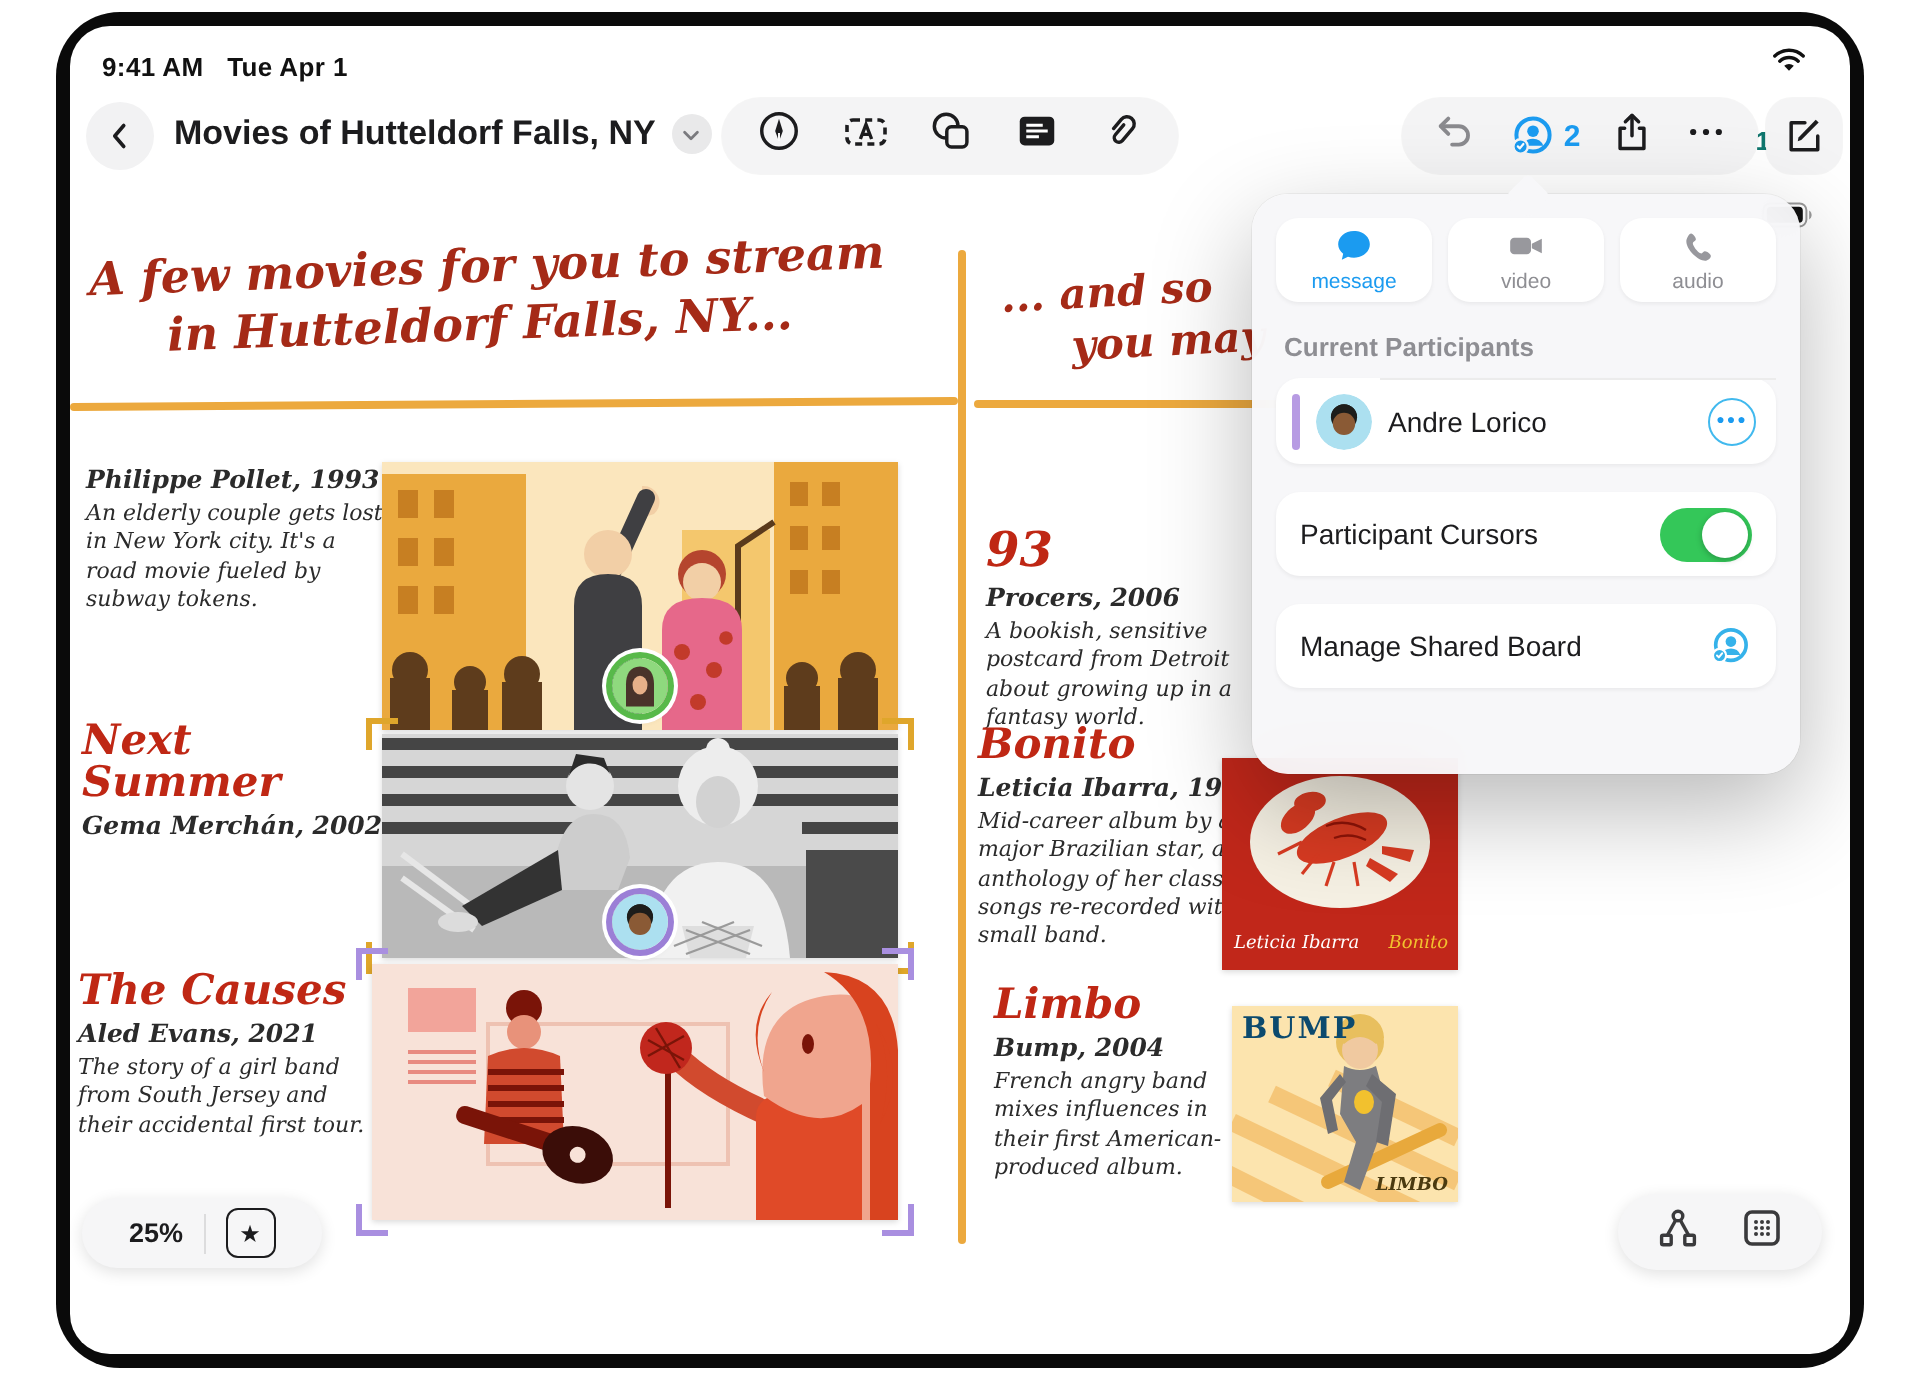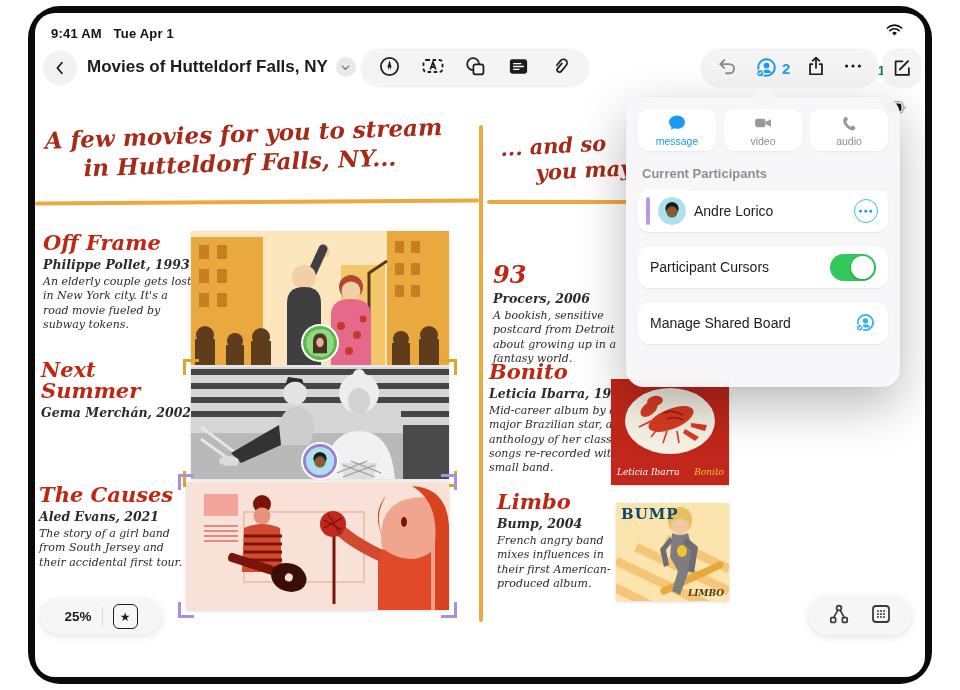--- a/index.html
+++ b/index.html
@@ -195,21 +195,20 @@
      <div class="hand headline hl-right">
        <div class="l1">... and so</div>
        <div class="l2">you may</div>
      </div>
 
      <div class="oline" style="left:0;top:187px;width:444px;height:4px;transform:rotate(-.4deg);"></div>
      <div class="oline" style="left:452px;top:187px;width:250px;height:4px;"></div>
      <div class="oline" style="left:444px;top:112px;width:4px;height:497px;"></div>
 
      <div class="entry hand" style="left:8px;top:219px;width:150px;">
-       <div class="etitle">Off Frame</div>
        <div class="ebyline">Philippe Pollet, 1993</div>
        <div class="edesc">An elderly couple gets lost in New York city. It's a road movie fueled by subway tokens.</div>
      </div>
      <div class="entry hand" style="left:6px;top:346px;width:152px;">
        <div class="etitle">Next Summer</div>
        <div class="ebyline">Gema Merchán, 2002</div>
      </div>
      <div class="entry hand" style="left:4px;top:471px;width:152px;">
        <div class="etitle">The Causes</div>
        <div class="ebyline">Aled Evans, 2021</div>

